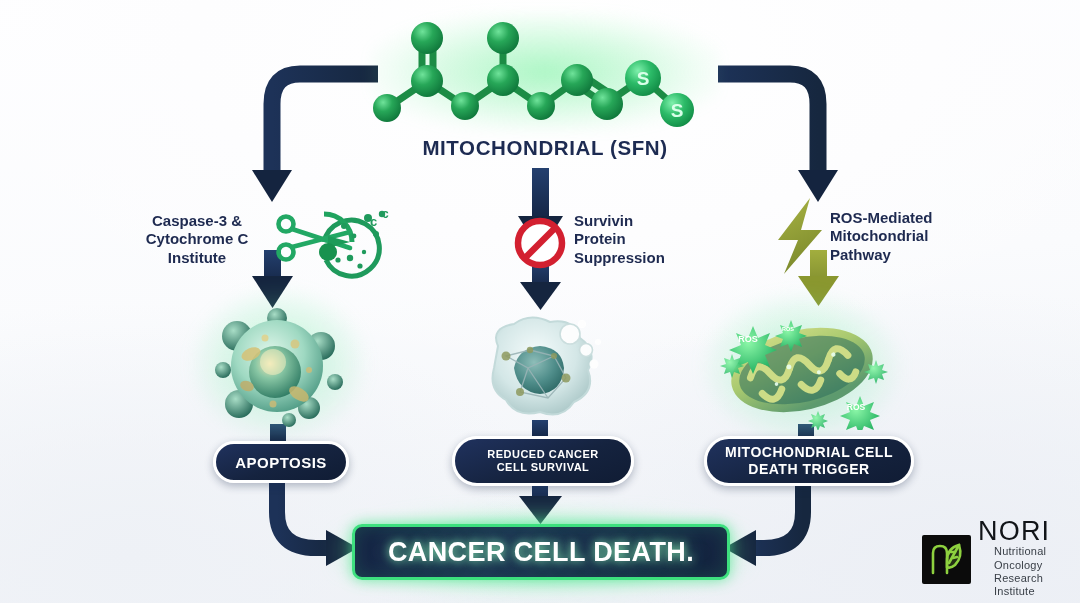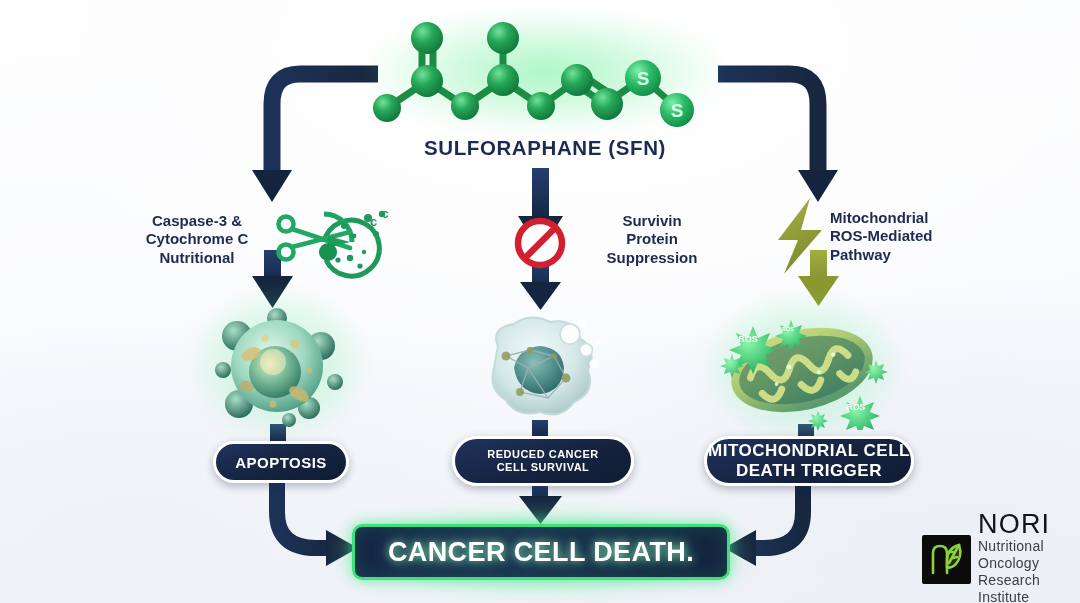--- a/index.html
+++ b/index.html
@@ -39,21 +39,21 @@
     color: #1d2b52;
   }
 
   
   .pathway-label {
     position: absolute; z-index: 6;
     font-size: 15px; font-weight: bold; line-height: 1.22;
     color: #1e2a50;
   }
   #label-left  { left: 122px; top: 212px; width: 150px; text-align: center; }
-  #label-mid   { left: 587px; top: 212px; width: 130px; text-align: center; }
+  #label-mid   { left: 574px; top: 212px; width: 130px; text-align: left; }
   #label-right { left: 830px; top: 209px; width: 140px; text-align: left; }
 
   .path-icon { position: absolute; z-index: 5; }
   #icon-caspase { left: 272px; top: 196px; }
   #icon-survivin { left: 513px; top: 216px; }
   #icon-ros-bolt { left: 770px; top: 196px; }
 
   
   .bio { position: absolute; z-index: 3; }
   #bio-apoptosis { left: 203px; top: 300px; width: 152px; height: 128px; }
@@ -73,21 +73,21 @@
     background: linear-gradient(160deg, #20325e 0%, #15233f 55%, #101c34 100%);
     border: 3px solid #ffffff;
     border-radius: 999px;
     color: #ffffff;
     font-weight: bold;
     letter-spacing: 0.5px;
     box-shadow: 0 3px 9px rgba(20,35,70,0.30);
   }
   #pill-apoptosis { left: 213px; top: 441px; width: 130px; height: 36px; font-size: 15px; }
   #pill-reduced   { left: 452px; top: 436px; width: 176px; height: 44px; font-size: 11px; line-height: 1.18; }
-  #pill-mito      { left: 704px; top: 436px; width: 204px; height: 44px; font-size: 17px; line-height: 1.18; }
+  #pill-mito      { left: 704px; top: 436px; width: 204px; height: 44px; font-size: 14px; line-height: 1.18; }
 
   
   #banner-wrap { left: 352px; top: 524px; width: 378px; height: 56px; z-index: 6; }
   #banner-glow {
     position: absolute; left: -20px; top: -18px; width: 418px; height: 92px;
     background: radial-gradient(ellipse at 50% 50%, rgba(90,235,150,0.62) 0%, rgba(100,240,160,0.34) 42%, rgba(140,250,185,0.12) 64%, rgba(255,255,255,0) 80%);
     filter: blur(7px);
   }
   #banner {
     position: absolute; left: 0; top: 0; width: 378px; height: 56px;
@@ -108,21 +108,21 @@
   #logo-mark {
     width: 49px; height: 49px; background: #0b0b0b; border-radius: 2px;
     display: flex; align-items: center; justify-content: center; flex: none;
   }
   #logo-text { margin-left: 7px; }
   #logo-name {
     font-size: 27px; line-height: 0.96; letter-spacing: 1.2px;
     color: #111418; font-weight: normal;
   }
   #logo-sub-1, #logo-sub-2 {
-    font-size: 14px; letter-spacing: 0.25px; color: #3a4048; line-height: 1.22;
+    font-size: 11px; letter-spacing: 0.25px; color: #3a4048; line-height: 1.22; margin-left: 16px;
   }
 </style>
 </head>
 <body>
 
 <div id="stage">
 
   <svg class="layer" id="svg-arrows" viewBox="0 0 1080 603">
     <defs>
       <linearGradient id="navyGrad" x1="0" y1="0" x2="0" y2="1">
@@ -233,27 +233,27 @@
       <circle cx="138" cy="64" r="16" fill="url(#atomG)"></circle>
       <circle cx="138" cy="22" r="16" fill="url(#atomG)"></circle>
       <circle cx="176" cy="90" r="14" fill="url(#atomG)"></circle>
       <circle cx="212" cy="64" r="16" fill="url(#atomG)"></circle>
       <circle cx="242" cy="88" r="16" fill="url(#atomG)"></circle>
       <circle cx="278" cy="62" r="18" fill="url(#atomS)"></circle>
       <circle cx="312" cy="94" r="17" fill="url(#atomS)"></circle>
       <text x="278" y="69" text-anchor="middle" font-family="Liberation Sans, sans-serif" font-size="19" font-weight="bold" fill="#d8ffe8">S</text>
       <text x="312" y="101" text-anchor="middle" font-family="Liberation Sans, sans-serif" font-size="19" font-weight="bold" fill="#d8ffe8">S</text>
     </svg>
-    <div id="sfn-title">SULFORAPHANE (SFN)</div>
+    <div id="sfn-title">MITOCHONDRIAL (SFN)</div>
   </div>
 
   <div class="pathway-label" id="label-left">
     <div>Caspase-3 &amp;</div>
     <div>Cytochrome C</div>
-    <div>Nutritional</div>
+    <div>Institute</div>
   </div>
 
   <div class="path-icon" id="icon-caspase">
     <svg width="128" height="90" viewBox="0 0 128 90">
       <g fill="none" stroke="#1f9a5c" stroke-width="5">
         <path d="M52,46 a28,28 0 1,1 2,18"></path>
         <path d="M52,18 a28,28 0 0,1 28,28" stroke="#20a35f"></path>
       </g>
       <g stroke="#22a864" stroke-width="4.6" fill="none" stroke-linecap="round">
         <circle cx="14" cy="28" r="7.5"></circle>
@@ -286,22 +286,22 @@
   </div>
 
   <div class="path-icon" id="icon-survivin">
     <svg width="54" height="54" viewBox="0 0 54 54">
       <circle cx="27" cy="27" r="22" fill="#ffffff" stroke="#d32030" stroke-width="6.5"></circle>
       <line x1="13" y1="41" x2="41" y2="13" stroke="#d32030" stroke-width="6.5"></line>
     </svg>
   </div>
 
   <div class="pathway-label" id="label-right">
+    <div>ROS-Mediated</div>
     <div>Mitochondrial</div>
-    <div>ROS-Mediated</div>
     <div>Pathway</div>
   </div>
 
   <div class="path-icon" id="icon-ros-bolt">
     <svg width="70" height="80" viewBox="0 0 70 80">
       <defs>
         <linearGradient id="boltG" x1="0" y1="0" x2="0.3" y2="1">
           <stop offset="0%" stop-color="#a9b444"></stop>
           <stop offset="100%" stop-color="#7c8a2c"></stop>
         </linearGradient>

